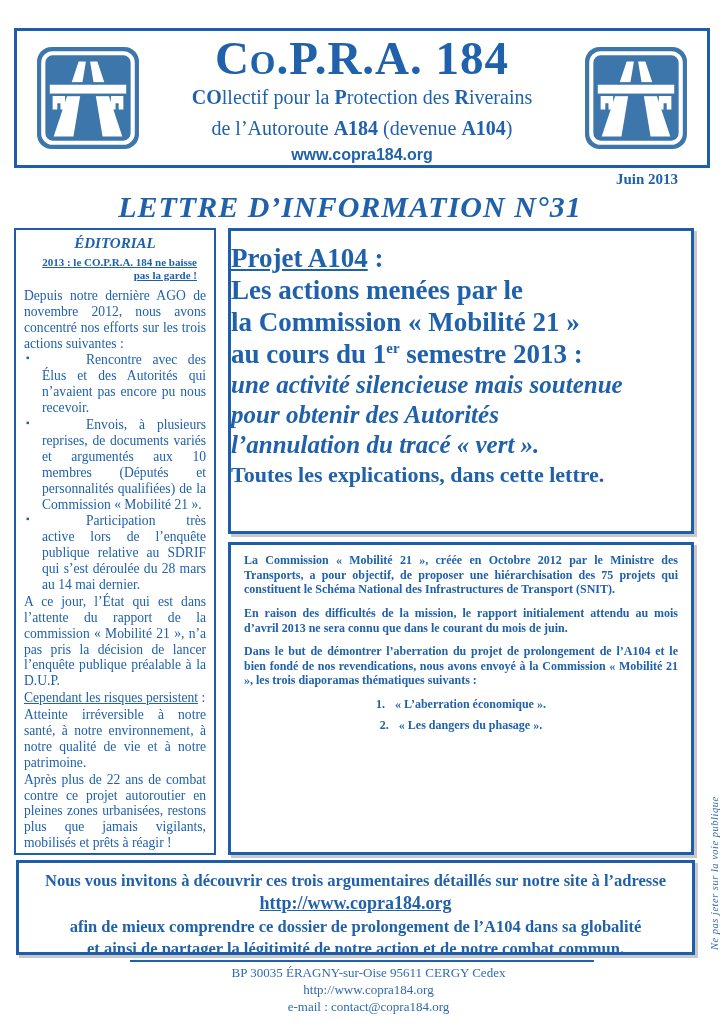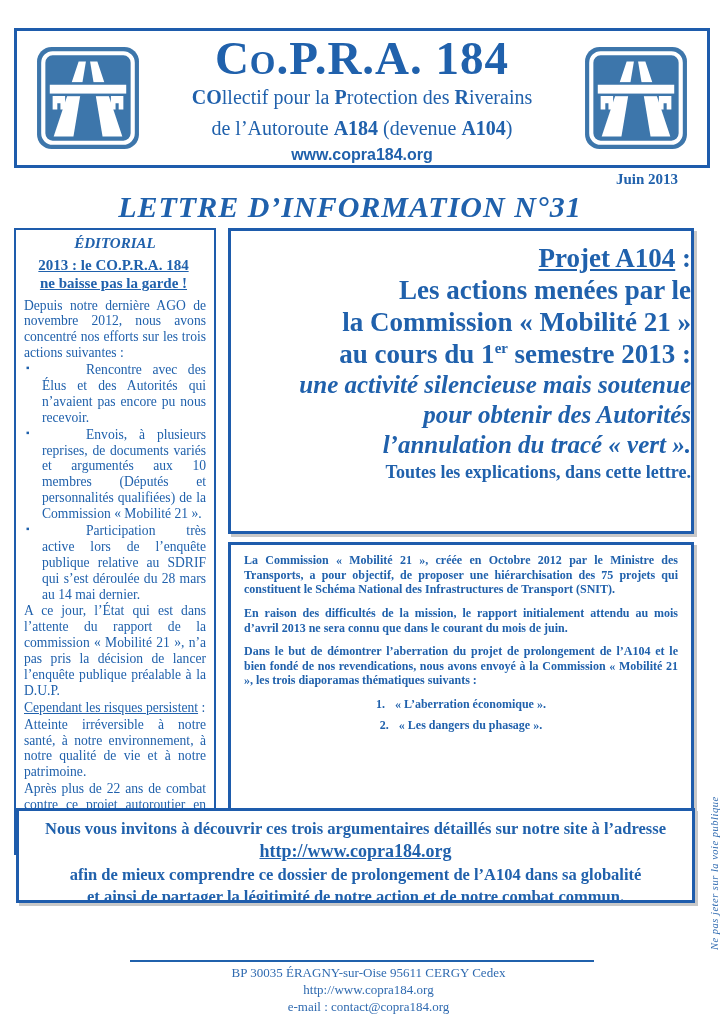--- a/index.html
+++ b/index.html
@@ -46,57 +46,57 @@
   .columns { position:absolute; left:14px; top:228px; width:680px; display:flex; }
 
   .editorial-box {
     width:202px; height:627px; flex:0 0 auto;
     border:2px solid #1e5cac; padding:5px 8px 4px 8px;
     font-size:13.6px; line-height:1.17; text-align:justify;
     overflow:hidden;
   }
   .ed-title { text-align:center; font-size:15px; font-weight:bold; font-style:italic; }
   .ed-heading {
-    text-align:center; font-size:15px; font-weight:bold;
+    text-align:right; font-size:11px; font-weight:bold;
     text-decoration:underline; margin:3px 9px 6px 6px; line-height:1.2;
   }
   .editorial-box p { margin-bottom:1px; }
   .bullet-item { position:relative; padding-left:18px; margin:1px 0; }
   .bullet-item .blt { position:absolute; left:2px; top:0; font-size:10px; }
   .bullet-item p { text-indent:44px; }
   .uline { text-decoration:underline; }
 
   .right-col { flex:1; margin-left:12px; display:flex; flex-direction:column; }
 
   .title-box {
     height:306px; border:3px solid #1e5cac; background:#fff;
     box-shadow:3px 3px 0 #c8c8c8;
-    text-align:right; padding-top:12px;
+    text-align:left; padding-top:12px;
     font-weight:bold; overflow:hidden;
   }
   .tb-l { font-size:27px; line-height:1.18; }
   .tb-it { font-size:25px; line-height:1.2; font-style:italic; }
-  .tb-small { font-size:18px; margin-top:2px;margin-left:24px; }
+  .tb-small { font-size:22px; margin-top:2px; }
   sup.er { font-size:0.55em; vertical-align:super; }
 
   .content-box {
     height:313px; margin-top:8px;
     border:3px solid #1e5cac; background:#fff;
     box-shadow:3px 3px 0 #c8c8c8;
     padding:8px 13px; font-size:12px; font-weight:bold;
     text-align:justify; line-height:1.22; overflow:hidden;
   }
   .content-box p { margin-bottom:9px; }
   .num-list { text-align:center; }
   .num-item { margin:6px 0; }
   .num-item .num { margin-right:10px; }
 
   
   .invitation-box {
-    position:absolute; left:16px; top:808px; width:679px; height:95px;
+    position:absolute; left:16px; top:860px; width:679px; height:95px;
     border:3px solid #1e5cac; background:#fff;
     box-shadow:3px 3px 0 #c8c8c8;
     text-align:center; font-weight:bold; font-size:16.5px; line-height:1.33;
     padding-top:7px; overflow:hidden;
   }
   .invitation-box a { color:#2061ac; font-size:18px; }
 
   
   .footer { position:absolute; left:0; top:960px; width:724px; text-align:center; }
   .footer-rule { width:464px; margin:0 auto; border-top:2px solid #2061ac; }

